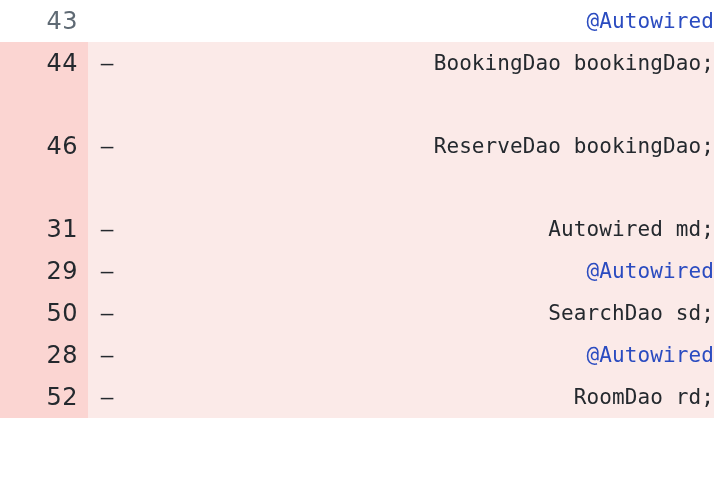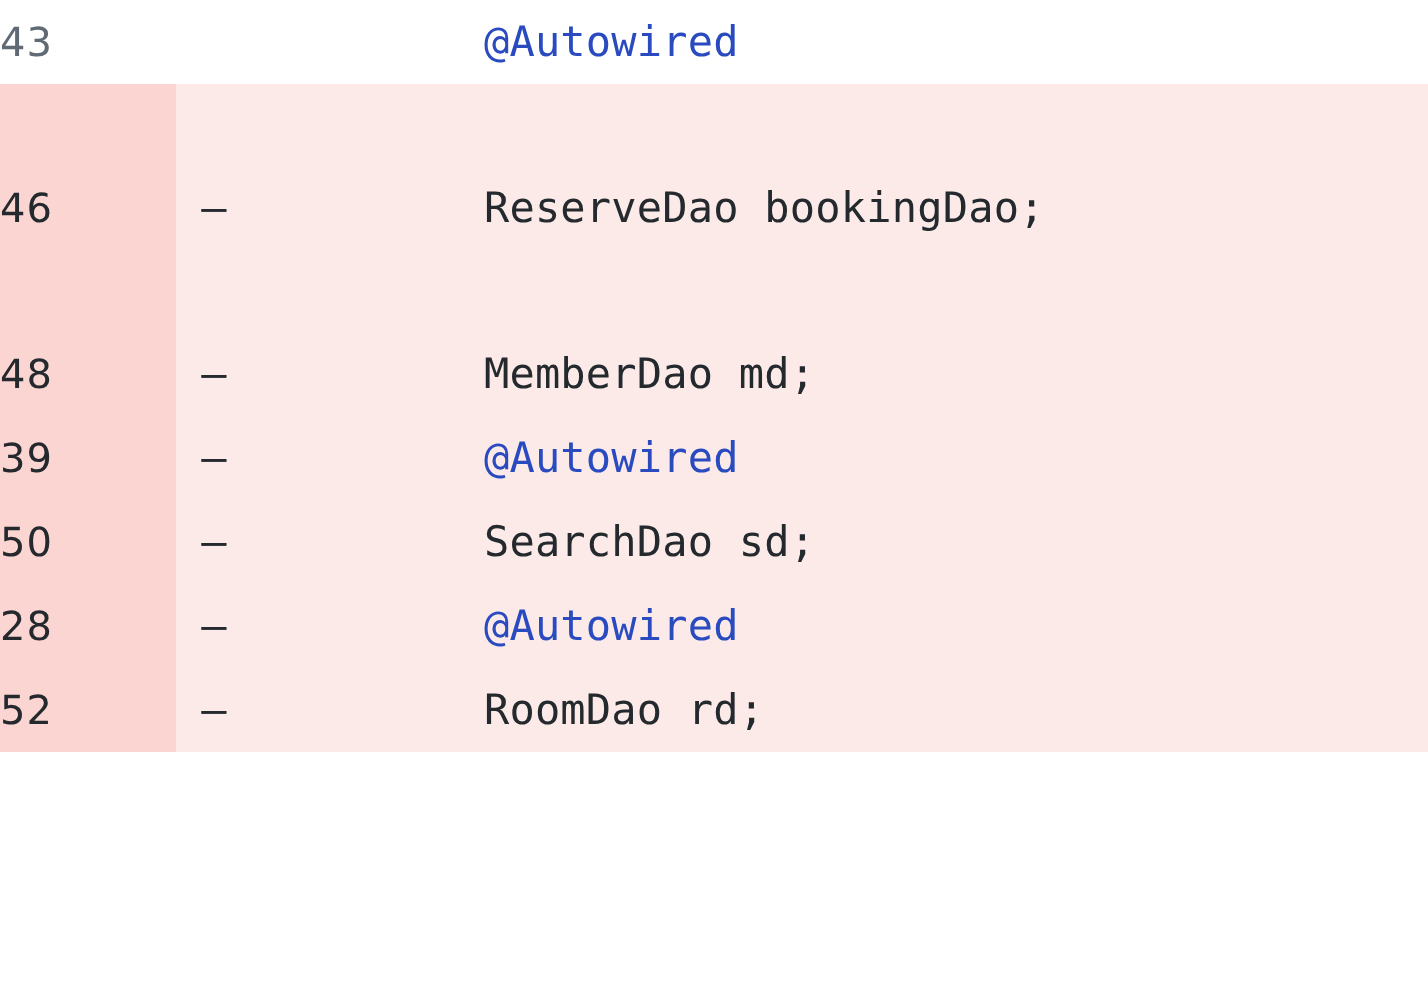--- a/index.html
+++ b/index.html
@@ -25,29 +25,30 @@
   }
   .diff-row.tall-46 { height: 124px; }
   .diff-row.tall-47 { height: 46px; }
 
   .diff-row.ctx { background: #ffffff; }
   .diff-row.del { background: #fbeae8; }
 
   td {
     padding: 0;
     vertical-align: middle;
+    text-align: right;
   }
 
   .gutter {
     width: 88px;
-    text-align: left;
+    text-align: right;
     padding-right: 10px;
     box-sizing: border-box;
     font-family: "DejaVu Sans", "Liberation Sans", sans-serif;
-    font-size: 20px;
+    font-size: 24px;
     letter-spacing: 0.5px;
     user-select: none;
     margin-left: 29px;
   }
   .ctx .gutter {
     background: #ffffff;
     color: #5f6a74;
   }
   .del .gutter {
     background: #fbd5d2;
@@ -78,32 +79,37 @@
 </head>
 <body>
 
 <table class="diff-table">
   <tbody>
       <tr class="diff-row ctx">
         <td class="gutter">43</td>
         <td class="marker"></td>
         <td class="code"><span>        </span><span class="tok-annotation">@Autowired</span></td>
       </tr>
+      <tr class="diff-row del">
+        <td class="gutter">44</td>
+        <td class="marker">–</td>
+        <td class="code"><span>        </span><span class="tok-plain">BookingDao bookingDao;</span></td>
+      </tr>
       <tr class="diff-row del tall-46">
         <td class="gutter">46</td>
         <td class="marker">–</td>
         <td class="code"><span>        </span><span class="tok-plain">ReserveDao bookingDao;</span></td>
       </tr>
       <tr class="diff-row del">
-        <td class="gutter">48</td>
+        <td class="gutter">31</td>
         <td class="marker">–</td>
-        <td class="code"><span>        </span><span class="tok-plain">MemberDao md;</span></td>
+        <td class="code"><span>        </span><span class="tok-plain">Autowired md;</span></td>
       </tr>
       <tr class="diff-row del">
-        <td class="gutter">39</td>
+        <td class="gutter">29</td>
         <td class="marker">–</td>
         <td class="code"><span>        </span><span class="tok-annotation">@Autowired</span></td>
       </tr>
       <tr class="diff-row del">
         <td class="gutter">50</td>
         <td class="marker">–</td>
         <td class="code"><span>        </span><span class="tok-plain">SearchDao sd;</span></td>
       </tr>
       <tr class="diff-row del">
         <td class="gutter">28</td>

